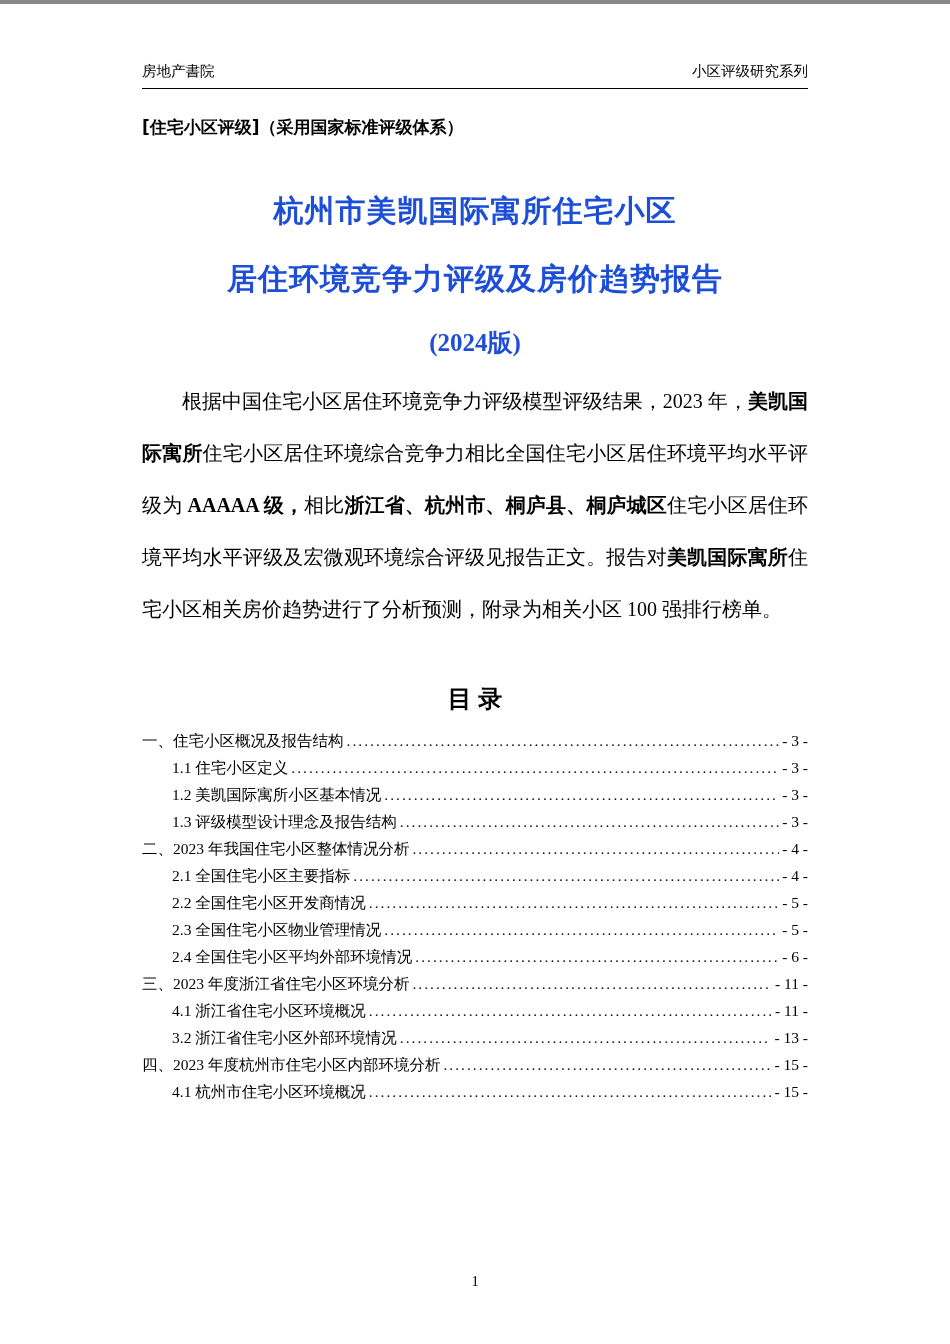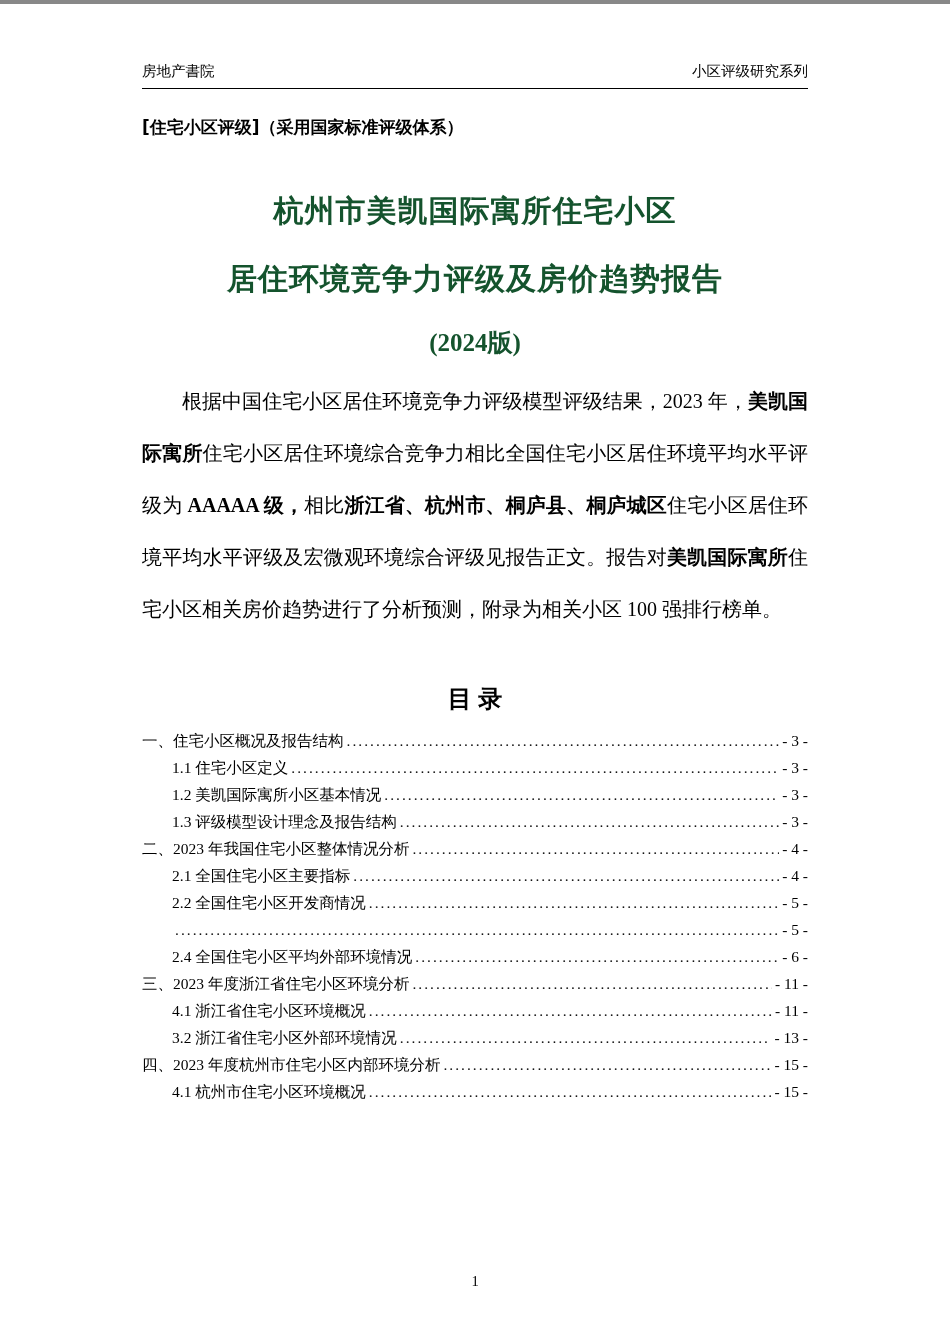--- a/index.html
+++ b/index.html
@@ -102,21 +102,21 @@
 <div class="page">
   <div class="content">
 
     <div class="header-row">
       <span>房地产書院</span>
       <span>小区评级研究系列</span>
     </div>
 
     <div class="bracket-line">[住宅小区评级]（采用国家标准评级体系）</div>
 
-    <div class="title-block" style="color: #14532d;">
+    <div class="title-block" style="color: #1d4ed8;">
       <div class="title-line1">杭州市美凯国际寓所住宅小区</div>
       <div class="title-line2">居住环境竞争力评级及房价趋势报告</div>
       <div class="title-line3">(2024版)</div>
     </div>
 
 
     <div class="abstract-paragraph"><span>根据中国住宅小区居住环境竞争力评级模型评级结果，2023 年，</span><span class="bold">美凯国际寓所</span><span>住宅小区居住环境综合竞争力相比全国住宅小区居住环境平均水平评级为 </span><span class="bold">AAAAA 级，</span><span>相比</span><span class="bold">浙江省、杭州市、桐庐县、桐庐城区</span><span>住宅小区居住环境平均水平评级及宏微观环境综合评级见报告正文。报告对</span><span class="bold">美凯国际寓所</span><span>住宅小区相关房价趋势进行了分析预测，附录为相关小区 100 强排行榜单。</span></div>
 
     <div class="toc-heading">目 录</div>
 
@@ -150,20 +150,21 @@
           <span class="toc-label">2.1 全国住宅小区主要指标</span>
           <span class="toc-leader">........................................................................................................................................................................................................</span>
           <span class="toc-page">- 4 -</span>
         </div>
         <div class="toc-row lvl2">
           <span class="toc-label">2.2 全国住宅小区开发商情况</span>
           <span class="toc-leader">........................................................................................................................................................................................................</span>
           <span class="toc-page">- 5 -</span>
         </div>
         <div class="toc-row lvl2">
+          <span class="toc-label">2.3 全国住宅小区物业管理情况</span>
           <span class="toc-leader">........................................................................................................................................................................................................</span>
           <span class="toc-page">- 5 -</span>
         </div>
         <div class="toc-row lvl2">
           <span class="toc-label">2.4 全国住宅小区平均外部环境情况</span>
           <span class="toc-leader">........................................................................................................................................................................................................</span>
           <span class="toc-page">- 6 -</span>
         </div>
         <div class="toc-row">
           <span class="toc-label">三、2023 年度浙江省住宅小区环境分析</span>

